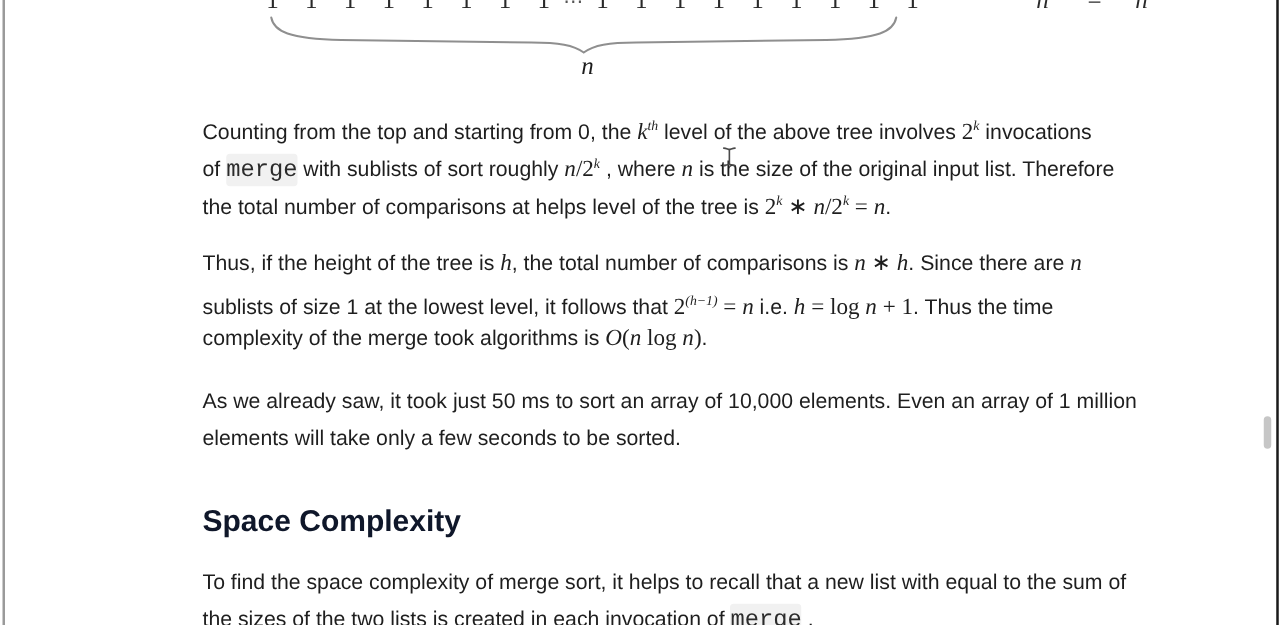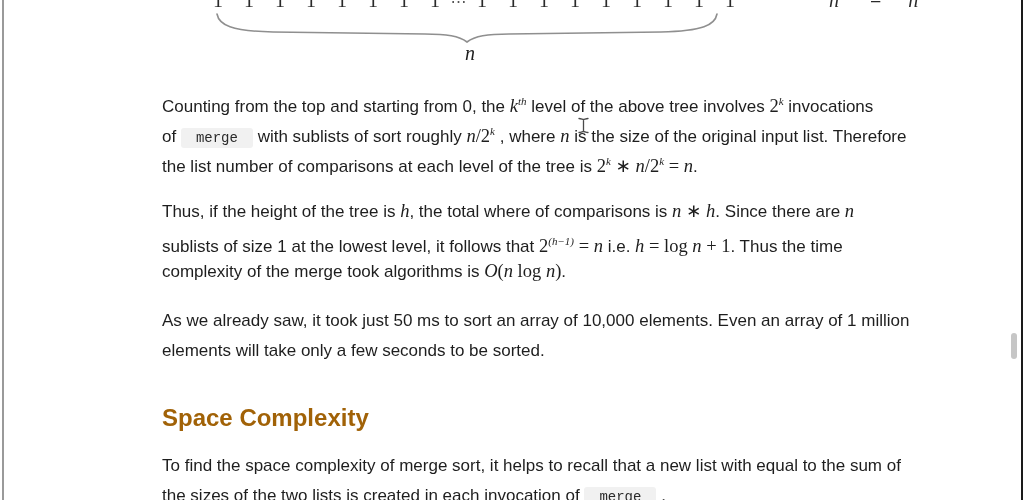--- a/index.html
+++ b/index.html
@@ -35,24 +35,24 @@
   .content { position:absolute; left:162px; top:86px; width:840px; }
   .para { margin:0 0 20px 0; }
   .para-2 { margin-bottom:19px; }
   .para-3 { margin-bottom:0; }
   .line { line-height:30px; height:30px; white-space:nowrap; font-size:17px; color:#1e1e1e; }
 
   .seg-t { font-family:"Liberation Sans", sans-serif; }
   .seg-m { font-family:"Liberation Serif", serif; font-style:italic; font-size:18.5px; }
   .seg-u { font-family:"Liberation Serif", serif; font-size:18.5px; }
   .seg-s { font-family:"Liberation Serif", serif; font-style:italic; font-size:11px; vertical-align:7px; }
-  .seg-c { font-family:"Liberation Mono", monospace; font-size:14px; background:#f1f1f1;
-           color:#2b2b2b; padding:2px 15px; border-radius:3px; }
+  .seg-c { font-family:"Liberation Mono", monospace; font-size:19px; background:#f1f1f1;
+           color:#2b2b2b; padding:2px 0; border-radius:3px; }
 
-  .section-heading { margin:36px 0 17px 0; font-size:24px; font-weight:bold; color:#a16207;
+  .section-heading { margin:36px 0 17px 0; font-size:24px; font-weight:bold; color:#0f172a;
                      font-family:"Liberation Sans", sans-serif; line-height:32px; }
 
   
   .scroll-thumb { position:absolute; left:1011px; top:333px; width:6px; height:26px;
                   background:#c6c6c6; border-radius:3px; }
   .text-cursor { position:absolute; left:577px; top:117px; }
 </style>
 </head>
 <body>
 
@@ -79,24 +79,24 @@
       <span class="frag-n1">n</span>
       <span class="frag-eq">=</span>
       <span>n</span>
     </div>
   </div>
 
   <div class="content">
     <div class="para para-0">
         <div class="line"><span class="seg-t">Counting from the top and starting from 0, the </span><span class="seg-m">k</span><span class="seg-s">th</span><span class="seg-t"> level of the above tree involves </span><span class="seg-u">2</span><span class="seg-s">k</span><span class="seg-t"> invocations</span></div>
         <div class="line"><span class="seg-t">of </span><span class="seg-c">merge</span><span class="seg-t"> with sublists of sort roughly </span><span class="seg-m">n</span><span class="seg-u">/2</span><span class="seg-s">k</span><span class="seg-t"> , where </span><span class="seg-m">n</span><span class="seg-t"> is the size of the original input list. Therefore</span></div>
-        <div class="line"><span class="seg-t">the list number of comparisons at each level of the tree is </span><span class="seg-u">2</span><span class="seg-s">k</span><span class="seg-u"> ∗ </span><span class="seg-m">n</span><span class="seg-u">/2</span><span class="seg-s">k</span><span class="seg-u"> = </span><span class="seg-m">n</span><span class="seg-t">.</span></div>
+        <div class="line"><span class="seg-t">the total number of comparisons at helps level of the tree is </span><span class="seg-u">2</span><span class="seg-s">k</span><span class="seg-u"> ∗ </span><span class="seg-m">n</span><span class="seg-u">/2</span><span class="seg-s">k</span><span class="seg-u"> = </span><span class="seg-m">n</span><span class="seg-t">.</span></div>
       </div>
     <div class="para para-1">
-        <div class="line"><span class="seg-t">Thus, if the height of the tree is </span><span class="seg-m">h</span><span class="seg-t">, the total where of comparisons is </span><span class="seg-m">n</span><span class="seg-u"> ∗ </span><span class="seg-m">h</span><span class="seg-t">. Since there are </span><span class="seg-m">n</span></div>
+        <div class="line"><span class="seg-t">Thus, if the height of the tree is </span><span class="seg-m">h</span><span class="seg-t">, the total number of comparisons is </span><span class="seg-m">n</span><span class="seg-u"> ∗ </span><span class="seg-m">h</span><span class="seg-t">. Since there are </span><span class="seg-m">n</span></div>
         <div class="line"><span class="seg-t">sublists of size 1 at the lowest level, it follows that </span><span class="seg-u">2</span><span class="seg-s">(h−1)</span><span class="seg-u"> = </span><span class="seg-m">n</span><span class="seg-t"> i.e. </span><span class="seg-m">h</span><span class="seg-u"> = log </span><span class="seg-m">n</span><span class="seg-u"> + 1</span><span class="seg-t">. Thus the time</span></div>
         <div class="line"><span class="seg-t">complexity of the merge took algorithms is </span><span class="seg-m">O</span><span class="seg-u">(</span><span class="seg-m">n</span><span class="seg-u"> log </span><span class="seg-m">n</span><span class="seg-u">)</span><span class="seg-t">.</span></div>
       </div>
     <div class="para para-2">
         <div class="line"><span class="seg-t">As we already saw, it took just 50 ms to sort an array of 10,000 elements. Even an array of 1 million</span></div>
         <div class="line"><span class="seg-t">elements will take only a few seconds to be sorted.</span></div>
       </div>
     <h2 class="section-heading">Space Complexity</h2>
     <div class="para para-3">
         <div class="line"><span class="seg-t">To find the space complexity of merge sort, it helps to recall that a new list with equal to the sum of</span></div>

